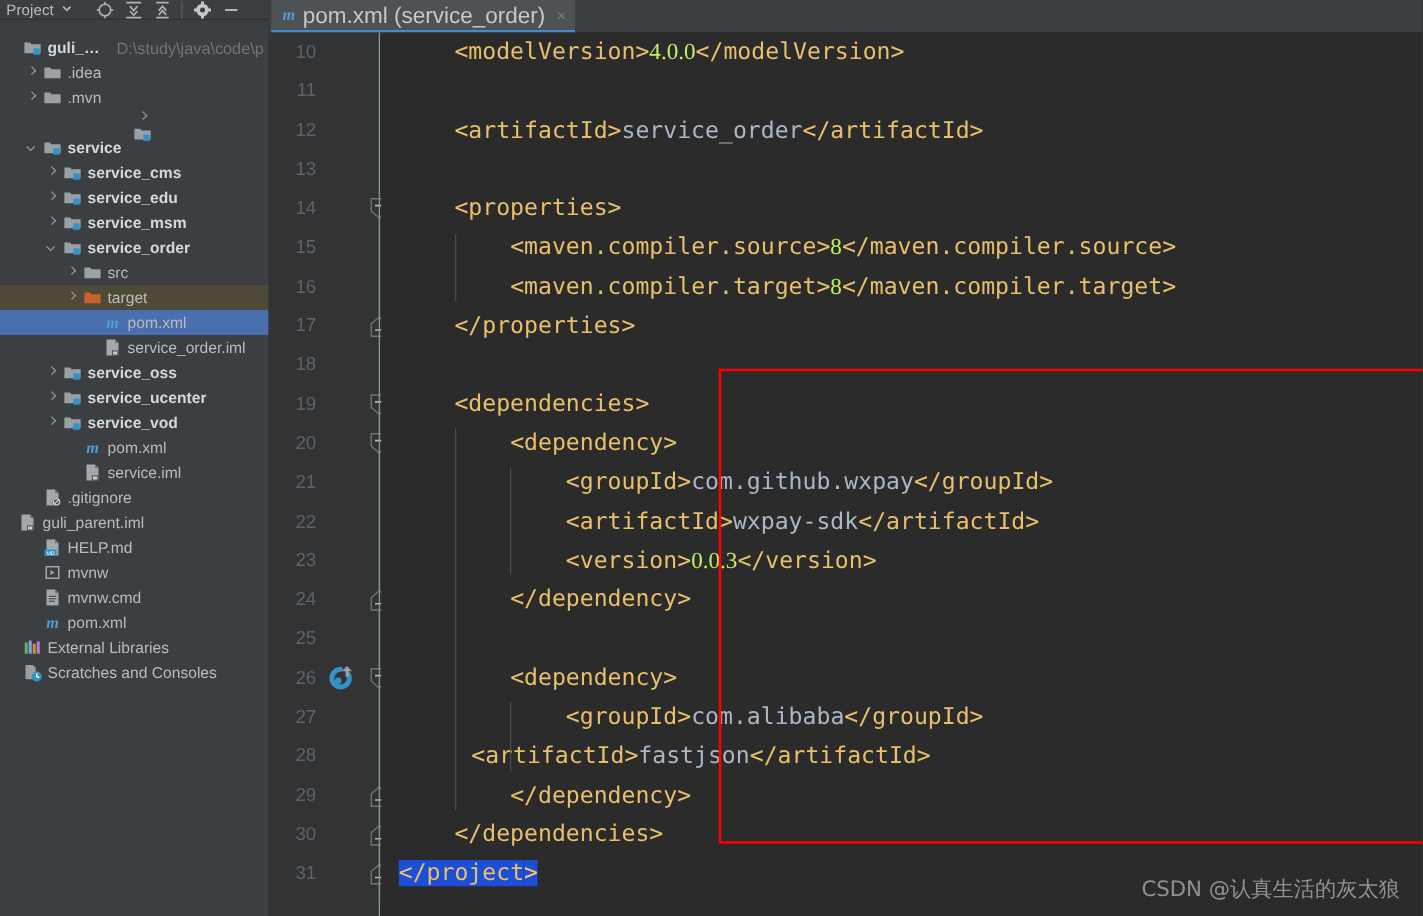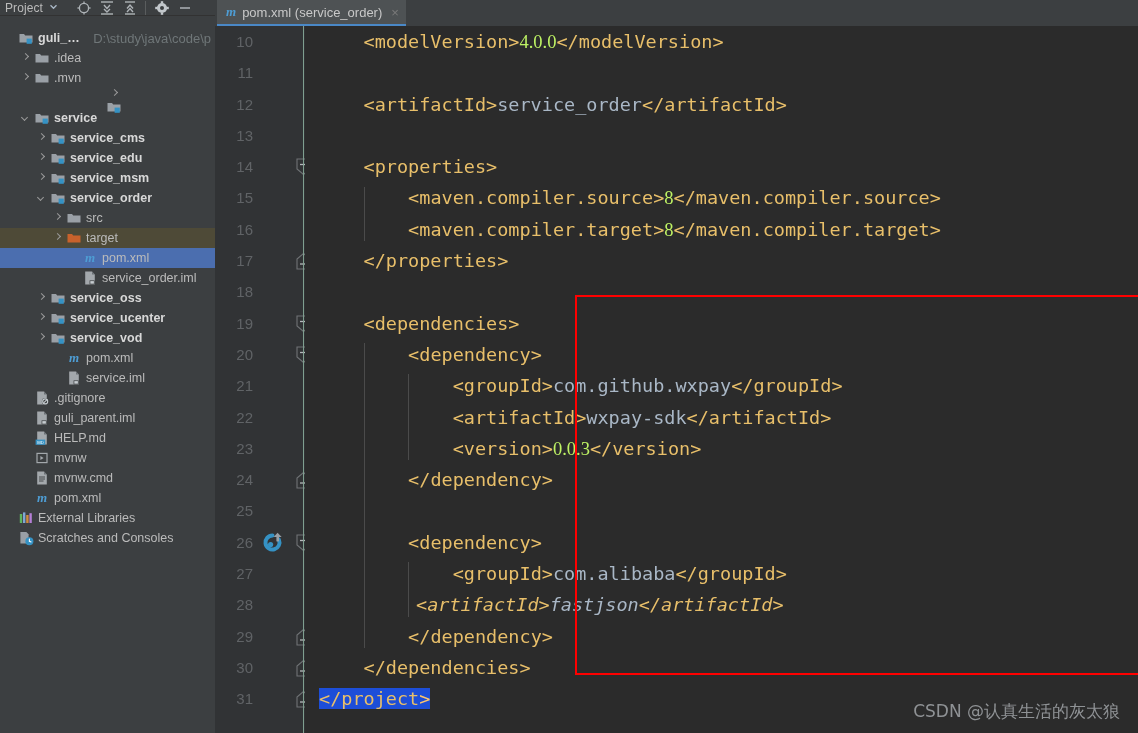--- a/index.html
+++ b/index.html
@@ -85,21 +85,21 @@
   #tab {
     position: absolute; left: 2px; top: 0; height: 26px;
     background: #4e5254;
     display: flex; align-items: center; padding: 0 7px 0 9px;
     border-bottom: 2px solid #4a88c7;
   }
   .tab-m {
     color: #4e9dd4; font-weight: bold; font-style: italic;
     font-size: 13px; margin-right: 6px; font-family: "Liberation Serif", serif;
   }
-  .tab-label { color: #c8c8c8; font-size: 13px; }
+  .tab-label { color: #c8c8c8; font-size: 18px; }
   .tab-close { color: #7a7a7a; font-size: 13px; margin-left: 9px; line-height: 1; }
 
   #gutter {
     position: absolute; left: 0; top: 26px; width: 90px; bottom: 0;
     background: #313335;
   }
   #linenums {
     position: absolute; left: 0; top: 0; width: 42px; height: 100%;
   }
   .lnum {
@@ -371,21 +371,21 @@
           <span class="arrow"></span>
           <span class="ico"><svg width="16" height="16" viewBox="0 0 16 16">
               <path d="M3.2 1.6 L10 1.6 L12.8 4.4 L12.8 14.4 L3.2 14.4 Z" fill="#a3a8ac"></path>
                 <path d="M10 1.6 L10 4.4 L12.8 4.4 Z" fill="#6d7276"></path>
                 <circle cx="11.2" cy="11.4" r="3.3" fill="#3c3f41"></circle>
                 <circle cx="11.2" cy="11.4" r="2.5" fill="none" stroke="#c6ccd0" stroke-width="1.1"></circle>
                 <line x1="9.4" y1="13.2" x2="13" y2="9.6" stroke="#c6ccd0" stroke-width="1.1"></line>
             </svg></span>
           <span class="lbl">.gitignore</span>
         </div>
-        <div class="node" style="padding-left: 20px;">
+        <div class="node" style="">
           <span class="arrow"></span>
           <span class="ico"><svg width="16" height="16" viewBox="0 0 16 16">
               <path d="M3.2 1.6 L10 1.6 L12.8 4.4 L12.8 14.4 L3.2 14.4 Z" fill="#a3a8ac"></path>
                 <path d="M10 1.6 L10 4.4 L12.8 4.4 Z" fill="#6d7276"></path>
                 <rect x="7.6" y="10.4" width="5" height="4" fill="#3c3f41"></rect>
                 <rect x="8.3" y="11.1" width="3.6" height="2.6" fill="#c6ccd0"></rect>
             </svg></span>
           <span class="lbl">guli_parent.iml</span>
         </div>
         <div class="node" style="padding-left: 20px;">
@@ -548,21 +548,21 @@
         <div class="codeline" style="padding-left: 58.56px;"></div>
         <div class="codeline" style="padding-left: 58.56px;"><span class="tag">&lt;dependencies&gt;</span></div>
         <div class="codeline" style="padding-left: 103.12px;"><span class="tag">&lt;dependency&gt;</span></div>
         <div class="codeline" style="padding-left: 147.68px;"><span class="tag">&lt;groupId&gt;</span><span class="txt">com.github.wxpay</span><span class="tag">&lt;/groupId&gt;</span></div>
         <div class="codeline" style="padding-left: 147.68px;"><span class="tag">&lt;artifactId&gt;</span><span class="txt">wxpay-sdk</span><span class="tag">&lt;/artifactId&gt;</span></div>
         <div class="codeline" style="padding-left: 147.68px;"><span class="tag">&lt;version&gt;</span><span class="val">0.0.3</span><span class="tag">&lt;/version&gt;</span></div>
         <div class="codeline" style="padding-left: 103.12px;"><span class="tag">&lt;/dependency&gt;</span></div>
         <div class="codeline" style="padding-left: 58.56px;"></div>
         <div class="codeline" style="padding-left: 103.12px;"><span class="tag">&lt;dependency&gt;</span></div>
         <div class="codeline" style="padding-left: 147.68px;"><span class="tag">&lt;groupId&gt;</span><span class="txt">com.alibaba</span><span class="tag">&lt;/groupId&gt;</span></div>
-        <div class="codeline" style="padding-left: 111px; font-style: italic;"><span class="tag">&lt;artifactId&gt;</span><span class="txt">fastjson</span><span class="tag">&lt;/artifactId&gt;</span></div>
+        <div class="codeline" style="padding-left: 72px;"><span class="tag">&lt;artifactId&gt;</span><span class="txt">fastjson</span><span class="tag">&lt;/artifactId&gt;</span></div>
         <div class="codeline" style="padding-left: 103.12px;"><span class="tag">&lt;/dependency&gt;</span></div>
         <div class="codeline" style="padding-left: 58.56px;"><span class="tag">&lt;/dependencies&gt;</span></div>
         <div class="codeline" style="padding-left: 14px;"><span class="tag sel">&lt;/project</span><span class="brace-hl sel">&gt;</span></div>
         <div class="iguide" style="left: 58.56px; top: 160.5px; height: 54.6px;"></div>
         <div class="iguide" style="left: 103.12px; top: 348.3px; height: 85.9px;"></div>
         <div class="iguide" style="left: 103.12px; top: 536.1px; height: 54.6px;"></div>
         <div class="iguide" style="left: 58.56px; top: 317px; height: 305px;"></div>
       </div>
 
     <div id="redbox"></div>

